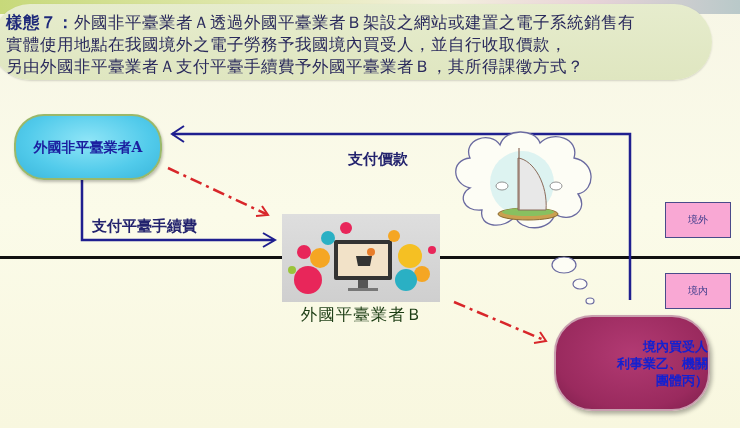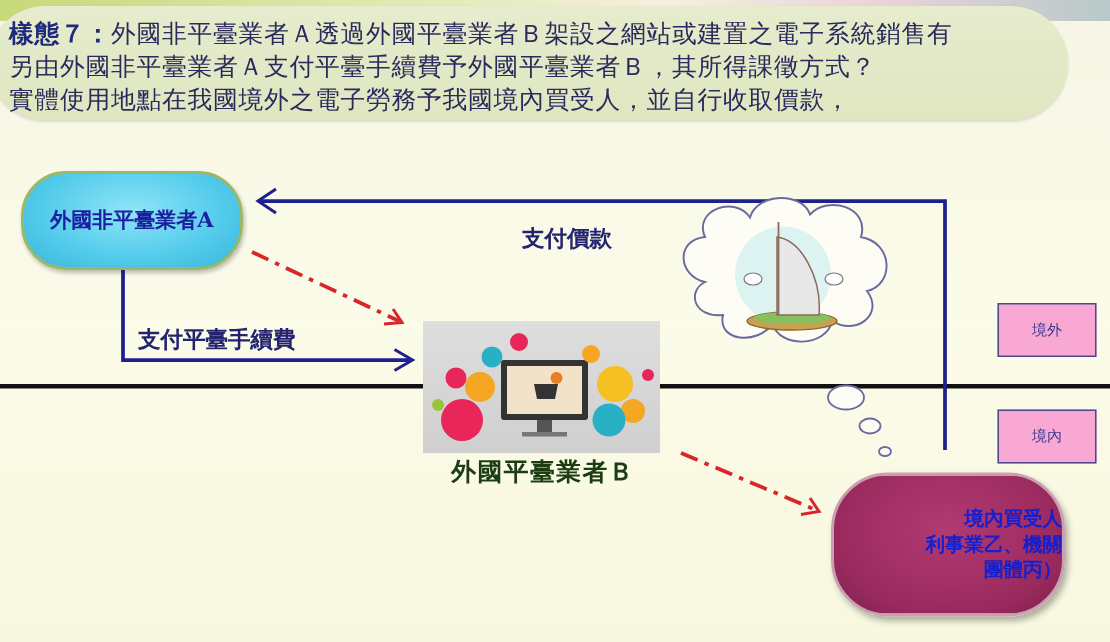--- a/index.html
+++ b/index.html
@@ -64,22 +64,22 @@
   svg.overlay { position:absolute; left:0; top:0; }
 </style>
 </head>
 <body>
 
 <div class="top-strip"></div>
 
 <div class="question-box">
   <div class="question-text">
     <span class="line"><span class="question-label">樣態７：</span><span>外國非平臺業者Ａ透過外國平臺業者Ｂ架設之網站或建置之電子系統銷售有</span></span>
+    <span class="line">實體使用地點在我國境外之電子勞務予我國境內買受人，並自行收取價款，</span>
     <span class="line">另由外國非平臺業者Ａ支付平臺手續費予外國平臺業者Ｂ，其所得課徵方式？</span>
-    <span class="line">實體使用地點在我國境外之電子勞務予我國境內買受人，並自行收取價款，</span>
   </div>
 </div>
 
 <div class="hline"></div>
 
 <svg class="overlay" width="740" height="428">
 
   <polyline points="630,300 630,134 172,134" fill="none" stroke="#1f1f8f" stroke-width="2.5"></polyline>
   <polyline points="184,126 172,134 184,142" fill="none" stroke="#1f1f8f" stroke-width="2"></polyline>
 
@@ -133,21 +133,21 @@
     <circle cx="128" cy="42" r="12" fill="#f5c023"></circle>
     <circle cx="140" cy="60" r="8" fill="#f5a623"></circle>
     <circle cx="124" cy="66" r="11" fill="#2ab0c4"></circle>
     <circle cx="150" cy="36" r="4" fill="#e8265a"></circle>
     <circle cx="10" cy="56" r="4" fill="#9ac43a"></circle>
     <path d="M74,42 L90,42 L88,52 L76,52 Z" fill="#333"></path>
     <circle cx="89" cy="38" r="4" fill="#e87d2a"></circle>
   </svg>
 </div>
 
-<div class="label-green" style="left:282px; top:304px; width:160px;font-weight:bold;">
+<div class="label-green" style="left:282px; top:304px; width:160px;">
   <div>外國平臺業者Ｂ</div>
 </div>
 
 <div class="region-box" style="left:665px; top:202px;">境外</div>
 <div class="region-box" style="left:665px; top:273px;">境內</div>
 
 <div class="node-buyer">
   <span>境內買受人</span>
   <span>利事業乙、機關</span>
   <span>團體丙）</span>

